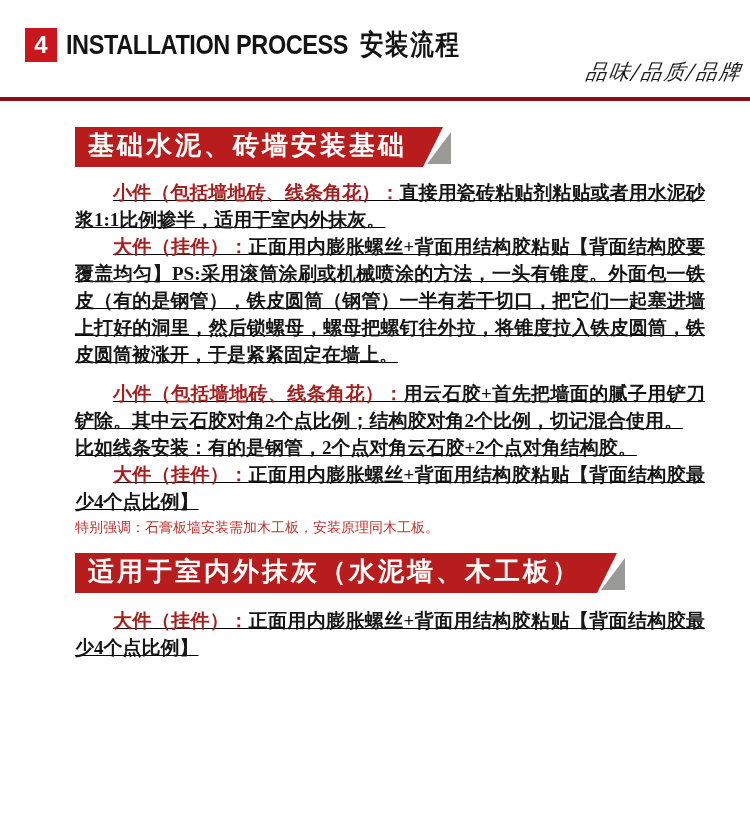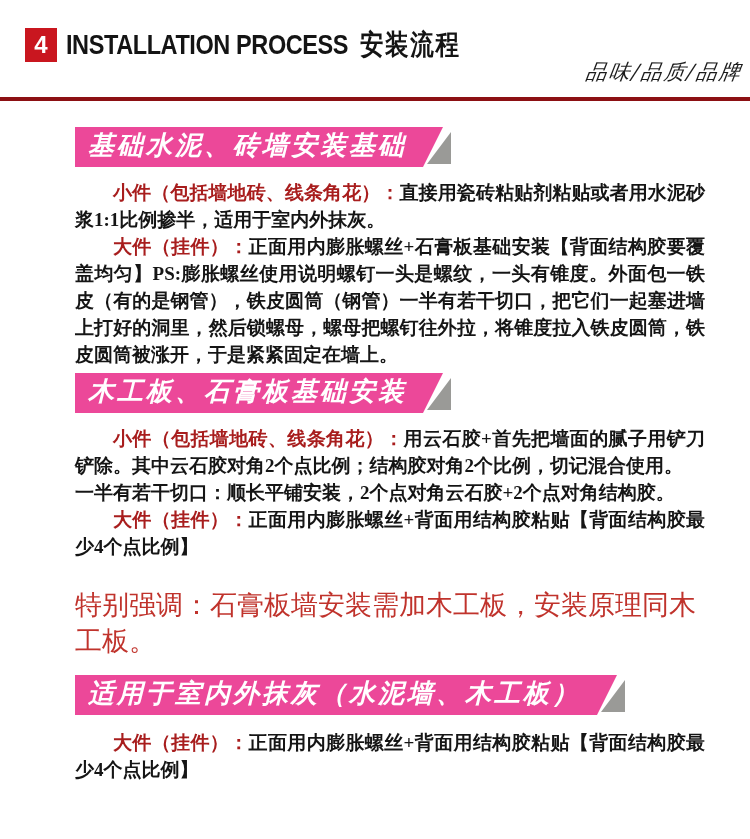--- a/index.html
+++ b/index.html
@@ -36,49 +36,48 @@
     letter-spacing:2px; transform:skewX(-8deg);
   }
   .divider { position:absolute; left:0; top:97px; width:750px; height:4px; background:#8c1013; }
 
   
   .main { padding:26px 45px 0 75px; }
 
   .banner { position:relative; display:inline-block; margin:0; }
   .banner-text {
     display:inline-block;
-    background:#ec4899; color:#ffffff;
+    background:#b91c1c; color:#ffffff;
     font-weight:bold; font-size:26px; letter-spacing:3px;
     padding:5px 36px 7px 13px; line-height:28px;
     clip-path:polygon(0 0, 100% 0, calc(100% - 20px) 100%, 0 100%);
-    font-style:italic;
   }
   .banner-tri {
     position:absolute; right:-8px; bottom:3px;
     width:24px; height:32px;
     background:#9a9a97;
     clip-path:polygon(100% 0, 100% 100%, 0 100%);
   }
 
-  .paras { margin-top:12px; }
+  .paras { margin-top:12px;text-decoration:underline; }
   .para {
     margin:0; width:630px;
     font-size:19px; line-height:27px; font-weight:bold;
     color:#151515; text-align:justify;
   }
   .para.indent { text-indent:2em; }
   .seg-red { color:#a81d1d; }
   .seg-black { color:#151515; }
 
   .section { margin:0; }
   .section + .section { margin-top:5px; }
   .note {
-    margin:27px 0 16px 0;
+    margin:4px 0 16px 0;
     font-family:"Liberation Sans","DejaVu Sans",sans-serif;
-    font-size:27px; color:#c0332c; font-weight:normal;
+    font-size:14px; color:#c0332c; font-weight:normal;
   }
   .sec3 { margin-top:2px; }
   .sec3 .paras { margin-top:14px; }
 </style>
 </head>
 <body>
 
 <div class="page">
 
   <div class="header">
@@ -90,32 +89,28 @@
 
   <div class="main">
 
     <div class="section">
       <div class="banner">
         <span class="banner-text">基础水泥、砖墙安装基础</span>
         <span class="banner-tri"></span>
       </div>
       <div class="paras">
           <p class="para indent"><span class="seg-red">小件（包括墙地砖、线条角花）：</span><span class="seg-black">直接用瓷砖粘贴剂粘贴或者用水泥砂浆1:1比例掺半，适用于室内外抹灰。</span></p>
-          <p class="para indent"><span class="seg-red">大件（挂件）：</span><span class="seg-black">正面用内膨胀螺丝+石膏板基础安装【背面结构胶要覆盖均匀】PS:膨胀螺丝使用说明螺钉一头是螺纹，一头有锥度。外面包一铁皮（有的是钢管），铁皮圆筒（钢管）一半有若干切口，把它们一起塞进墙上打好的洞里，然后锁螺母，螺母把螺钉往外拉，将锥度拉入铁皮圆筒，铁皮圆筒被涨开，于是紧紧固定在墙上。</span></p>
+          <p class="para indent"><span class="seg-red">大件（挂件）：</span><span class="seg-black">正面用内膨胀螺丝+背面用结构胶粘贴【背面结构胶要覆盖均匀】PS:采用滚筒涂刷或机械喷涂的方法，一头有锥度。外面包一铁皮（有的是钢管），铁皮圆筒（钢管）一半有若干切口，把它们一起塞进墙上打好的洞里，然后锁螺母，螺母把螺钉往外拉，将锥度拉入铁皮圆筒，铁皮圆筒被涨开，于是紧紧固定在墙上。</span></p>
         </div>
     </div>
 
     <div class="section">
-      <div class="banner">
-        <span class="banner-text">木工板、石膏板基础安装</span>
-        <span class="banner-tri"></span>
-      </div>
       <div class="paras">
           <p class="para indent"><span class="seg-red">小件（包括墙地砖、线条角花）：</span><span class="seg-black">用云石胶+首先把墙面的腻子用铲刀铲除。其中云石胶对角2个点比例；结构胶对角2个比例，切记混合使用。</span></p>
-          <p class="para"><span class="seg-black">一半有若干切口：顺长平铺安装，2个点对角云石胶+2个点对角结构胶。</span></p>
+          <p class="para"><span class="seg-black">比如线条安装：有的是钢管，2个点对角云石胶+2个点对角结构胶。</span></p>
           <p class="para indent"><span class="seg-red">大件（挂件）：</span><span class="seg-black">正面用内膨胀螺丝+背面用结构胶粘贴【背面结构胶最少4个点比例】</span></p>
         </div>
       <p class="note">特别强调：石膏板墙安装需加木工板，安装原理同木工板。</p>
     </div>
 
     <div class="section sec3">
       <div class="banner">
         <span class="banner-text">适用于室内外抹灰（水泥墙、木工板）</span>
         <span class="banner-tri"></span>
       </div>

